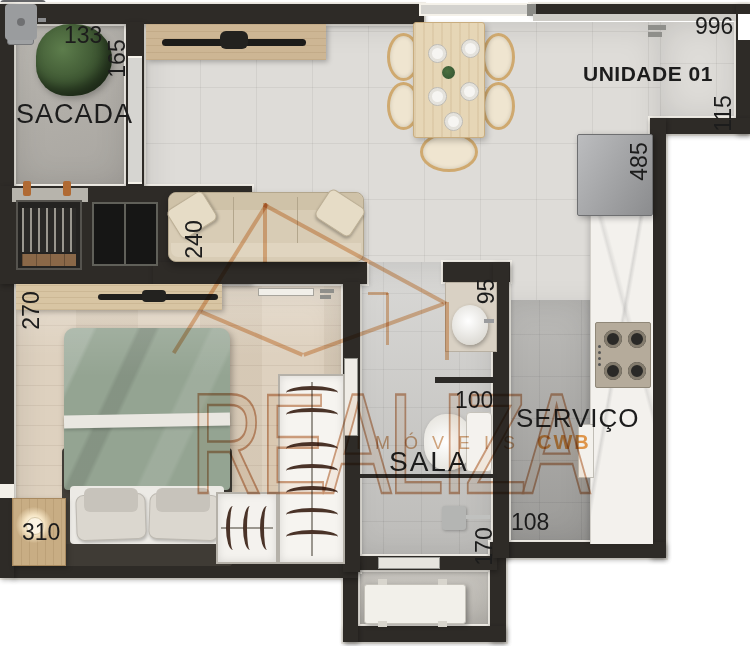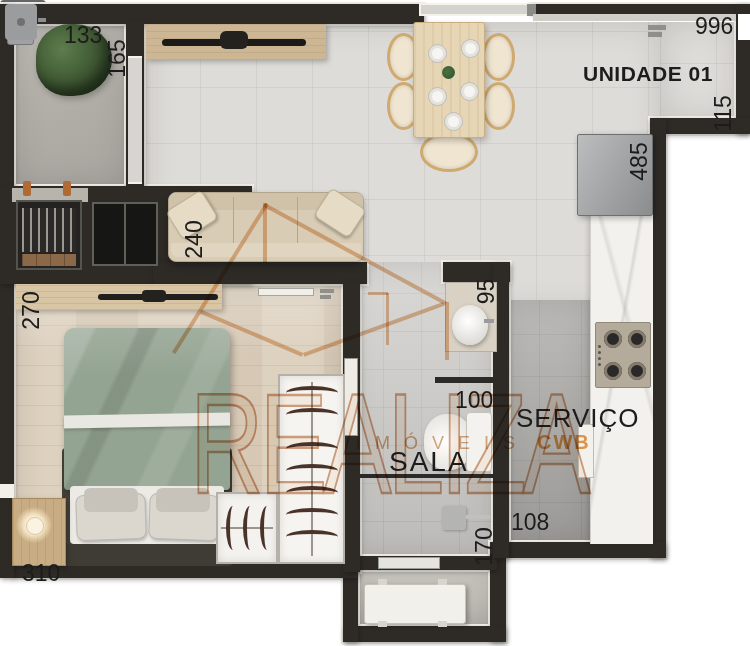--- a/index.html
+++ b/index.html
@@ -228,34 +228,35 @@
     <div class="hangv" style="left:25px;top:12px;"></div>
     <div class="hangv" style="left:42px;top:12px;"></div>
   </div>
 
   <div class="fz" style="left:364px;top:584px;width:100px;height:38px;background:#f2f0ea;border:1px solid #c5c2ba;border-radius:3px;box-shadow:2px 2px 5px rgba(0,0,0,0.3);"></div>
   <div class="fz" style="left:378px;top:579px;width:9px;height:6px;background:#d8d5cd;"></div>
   <div class="fz" style="left:438px;top:579px;width:9px;height:6px;background:#d8d5cd;"></div>
   <div class="fz" style="left:378px;top:621px;width:9px;height:6px;background:#d8d5cd;"></div>
   <div class="fz" style="left:438px;top:621px;width:9px;height:6px;background:#d8d5cd;"></div>
 
+  <div class="lbl room" style="left:16px;top:101px;font-size:27px;letter-spacing:1px;">SACADA</div>
   <div class="lbl room" style="left:389px;top:448px;">SALA</div>
   <div class="lbl room" style="left:516px;top:405px;font-size:26px;letter-spacing:1px;">SERVIÇO</div>
   <div class="lbl unit" style="left:583px;top:63px;">UNIDADE 01</div>
 
   <div class="lbl dim" style="left:64px;top:24px;">133</div>
   <div class="lbl dim dimv" style="left:93px;top:47px;width:48px;">165</div>
   <div class="lbl dim" style="left:695px;top:15px;">996</div>
   <div class="lbl dim dimv" style="left:699px;top:102px;width:48px;">115</div>
   <div class="lbl dim dimv" style="left:615px;top:150px;width:48px;">485</div>
   <div class="lbl dim dimv" style="left:170px;top:228px;width:48px;">240</div>
   <div class="lbl dim dimv" style="left:7px;top:299px;width:48px;">270</div>
   <div class="lbl dim dimv" style="left:467px;top:280px;width:38px;">95</div>
   <div class="lbl dim" style="left:455px;top:389px;">100</div>
-  <div class="lbl dim" style="left:22px;top:562px;text-align:center;">310</div>
+  <div class="lbl dim" style="left:22px;top:521px;text-align:center;">310</div>
   <div class="lbl dim" style="left:511px;top:511px;">108</div>
   <div class="lbl dim dimv" style="left:460px;top:535px;width:48px;">170</div>
 
   <div class="wm-line wm" style="left:172px;top:352px;width:176px;transform:rotate(-58deg);"></div>
   <div class="wm-line wm" style="left:265px;top:203px;width:207px;transform:rotate(28.5deg);"></div>
   <div class="wm-line wm" style="left:202px;top:310px;width:110px;transform:rotate(23deg);"></div>
   <div class="wm-line wm" style="left:303px;top:353px;width:149px;transform:rotate(-20deg);"></div>
   <div class="wm-line wm" style="left:263px;top:203px;width:3.5px;height:60px;"></div>
   <div class="wm-line wm" style="left:445px;top:302px;width:3.5px;height:58px;"></div>
   <div class="wm-line wm" style="left:386px;top:293px;width:3px;height:52px;"></div>

